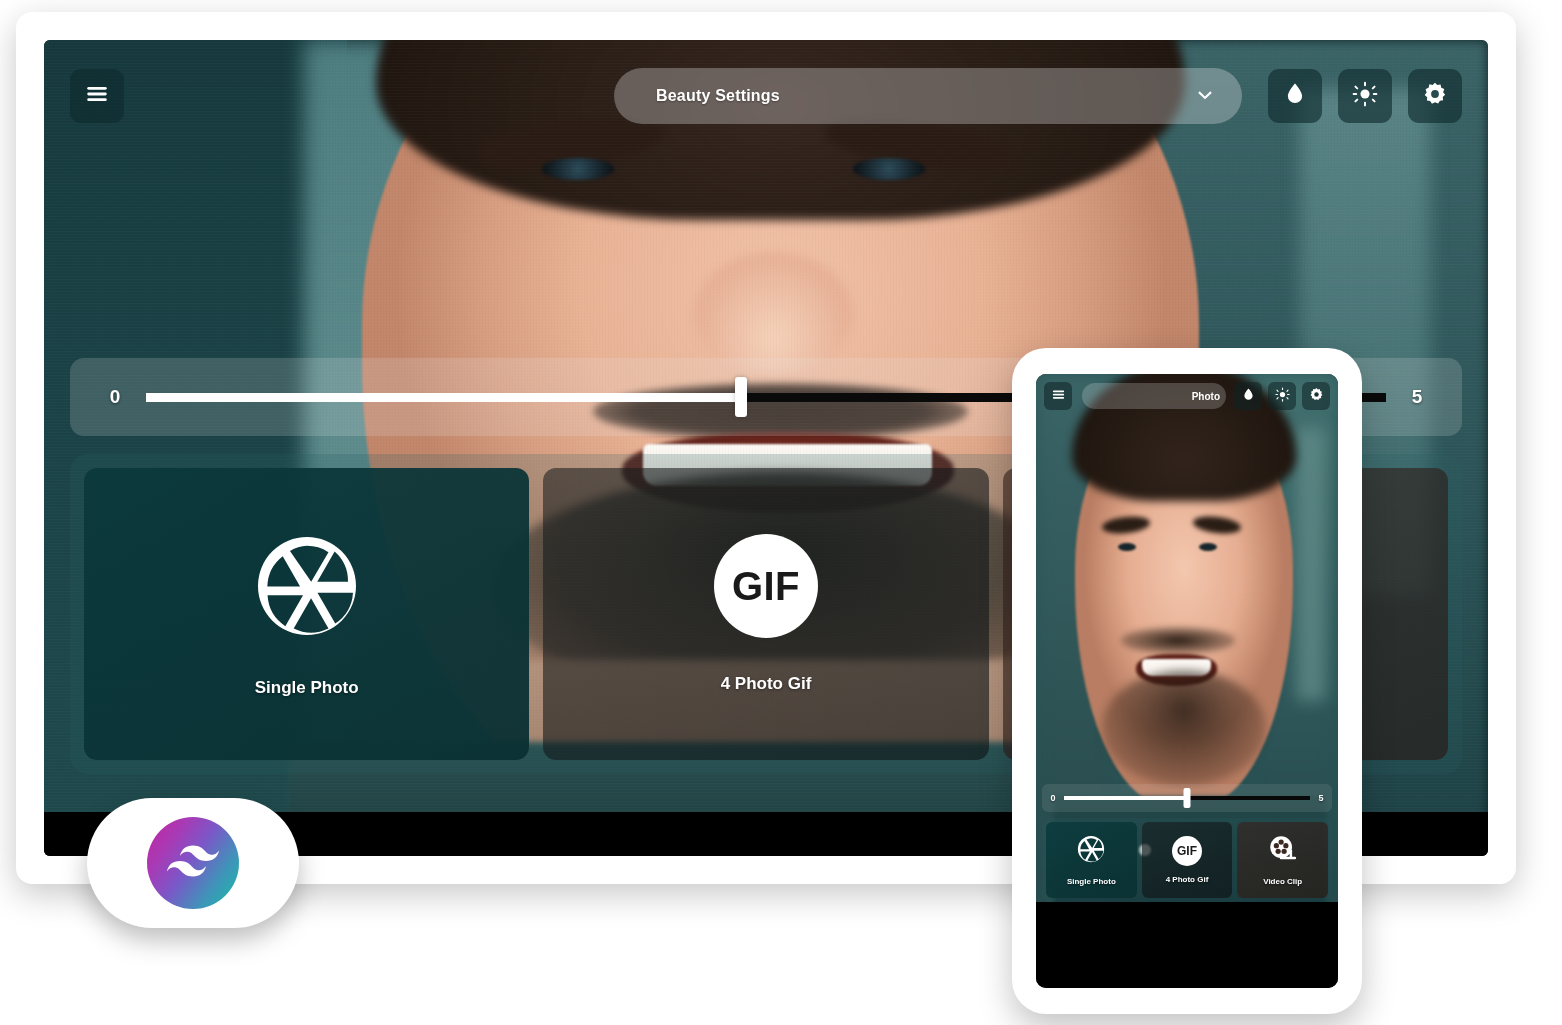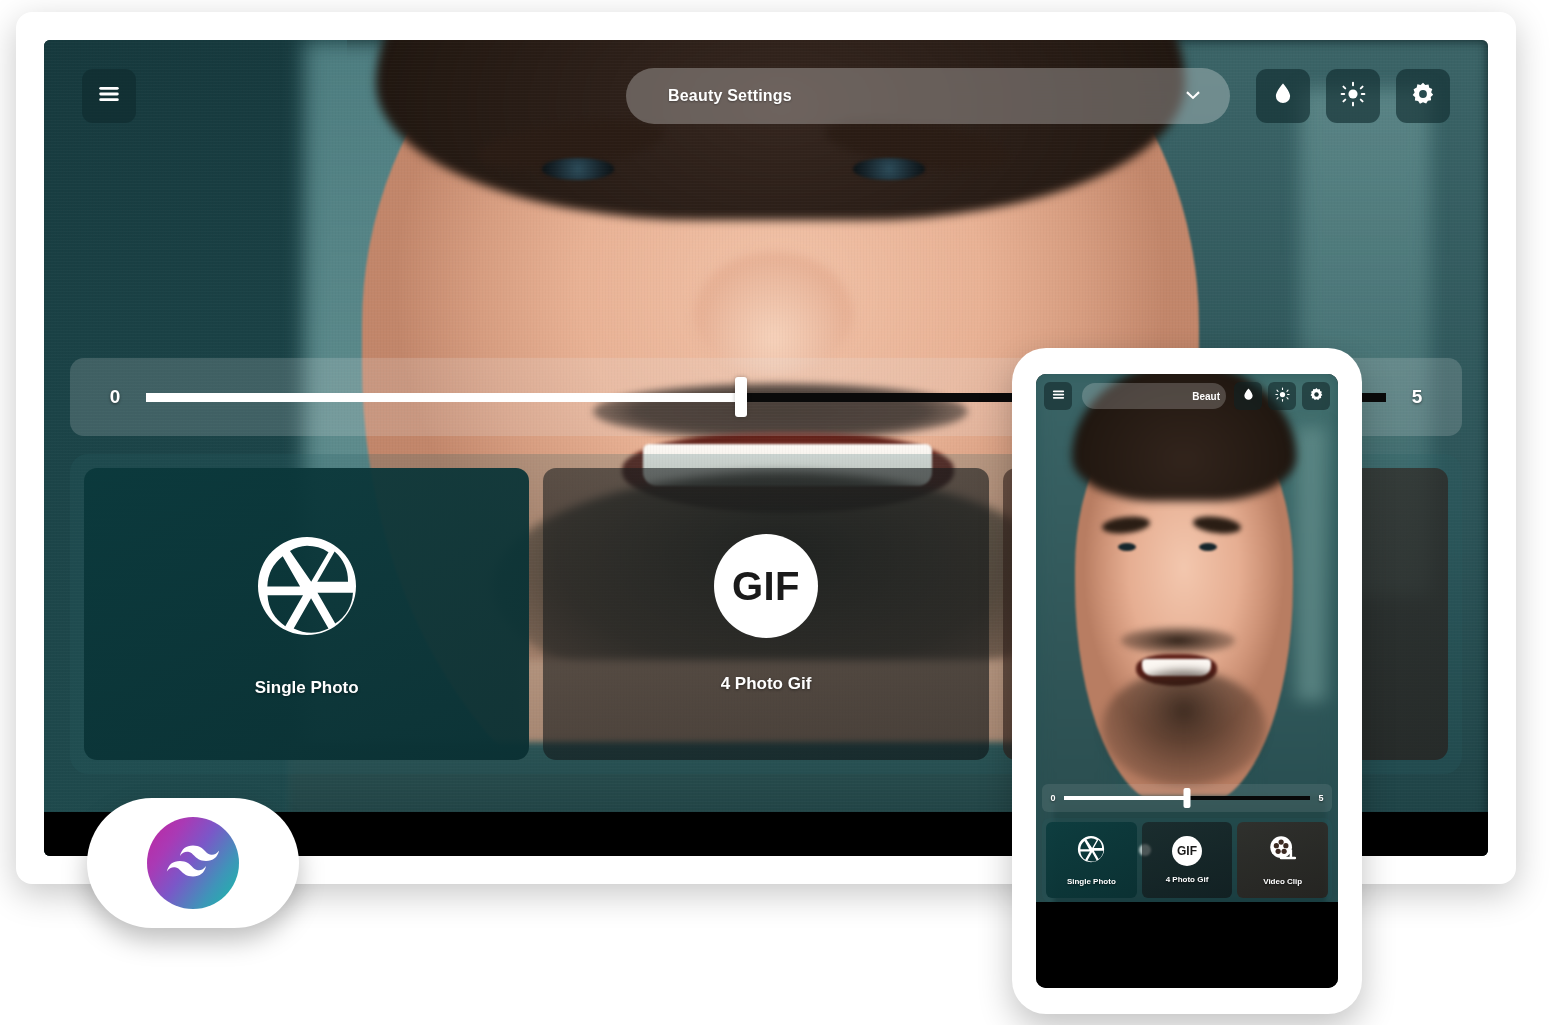--- a/index.html
+++ b/index.html
@@ -134,21 +134,21 @@
 
   
   .bottom-bar {
     position: absolute; left: 0; right: 0; bottom: 0; height: 44px;
     background: #000000;
   }
 
   
   .top-bar {
     position: absolute; left: 0; right: 0; top: 0; height: 112px;
-    display: flex; align-items: center; padding: 0 38px; gap: 16px;
+    display: flex; align-items: center; padding: 0 26px; gap: 16px;
   }
 
   .icon-btn {
     width: 54px; height: 54px; flex: 0 0 54px;
     border-radius: 11px;
     background: rgba(14,42,45,0.62);
     display: flex; align-items: center; justify-content: center;
     cursor: pointer;
   }
   .icon-btn svg { width: 26px; height: 26px; fill: #ffffff; }
@@ -558,21 +558,21 @@
           <span>
             <svg viewBox="0 0 24 24" aria-hidden="true">
               <rect x="3" y="5.5" width="18" height="2.8" rx="1.4"></rect>
               <rect x="3" y="10.7" width="18" height="2.8" rx="1.4"></rect>
               <rect x="3" y="15.9" width="18" height="2.8" rx="1.4"></rect>
             </svg>
           </span>
         </div>
 
         <div class="p-dropdown">
-          <span class="p-dd-label">Beaut</span>
+          <span class="p-dd-label">Photo</span>
         </div>
 
         <div class="p-icon-btn">
           <span>
             <svg viewBox="0 0 24 24" aria-hidden="true">
               <path d="M12 2.2s-6.6 7.3-6.6 11.6A6.6 6.6 0 0 0 12 20.4a6.6 6.6 0 0 0 6.6-6.6C18.6 9.5 12 2.2 12 2.2z"></path>
             </svg>
           </span>
         </div>
 

